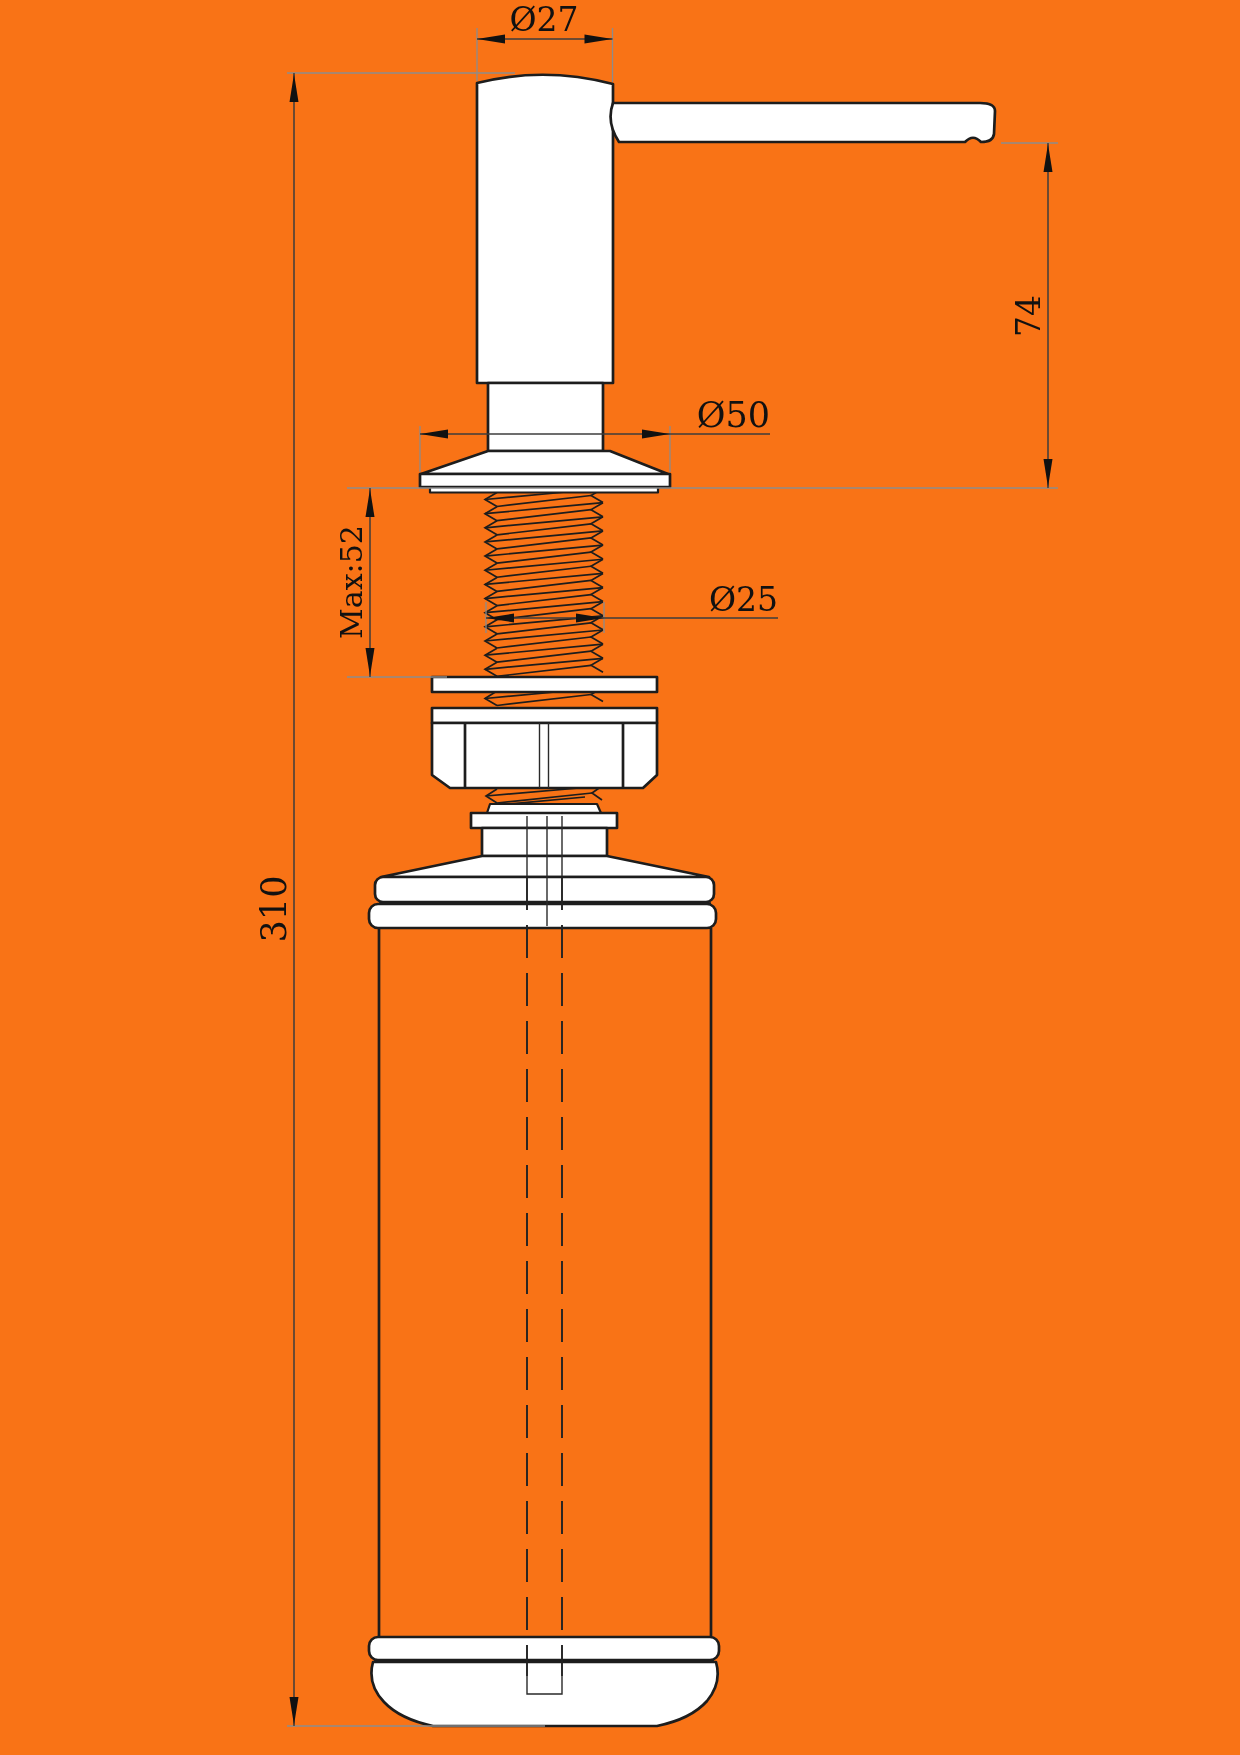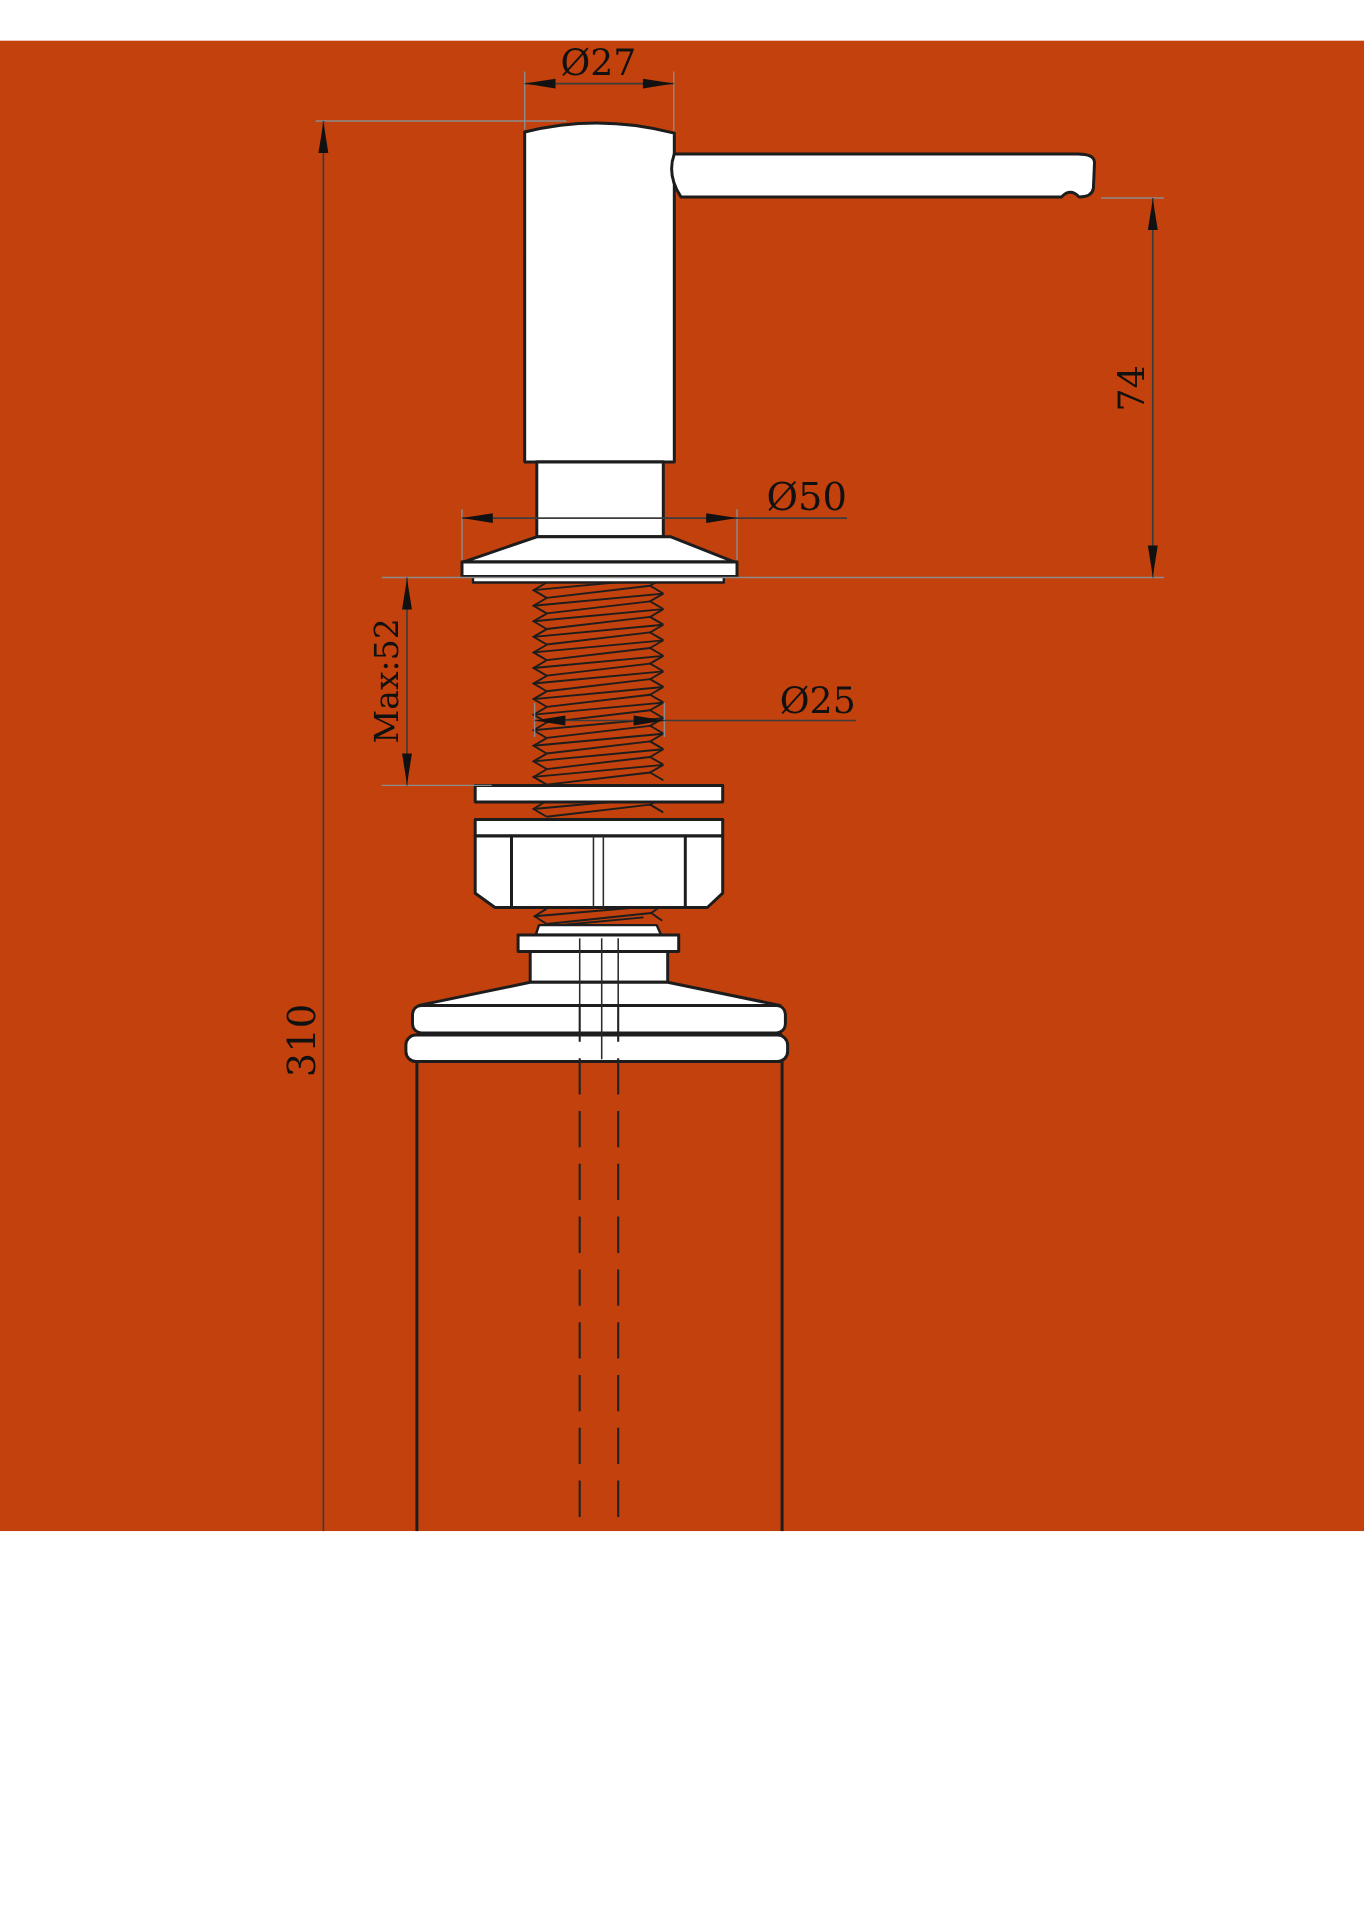--- a/index.html
+++ b/index.html
@@ -1,16 +1,16 @@
 <!DOCTYPE html>
 <html><head>
 <meta charset="utf-8">
 <style>
   html,body{margin:0;padding:0;background:#ffffff;}
-  .stage{position:relative;width:1240px;height:1355px;background:#c2410c;overflow:hidden;margin-top:37px;}
+  .stage{position:relative;width:1240px;height:1755px;background:#f97316;overflow:hidden;}
   svg{display:block;}
   .ol{stroke:#1d1d1d;stroke-width:2.7;fill:#ffffff;stroke-linejoin:round;}
   .oln{stroke:#1d1d1d;stroke-width:2.7;fill:none;stroke-linejoin:round;}
   .ol2{stroke:#1d1d1d;stroke-width:2.2;fill:#ffffff;stroke-linejoin:round;}
   .thr{stroke:#1d1d1d;stroke-width:1.7;fill:none;}
   .cl{stroke:#2a2a2a;stroke-width:1.4;fill:none;}
   .dash{stroke:#222222;stroke-width:1.9;fill:none;stroke-dasharray:33 15;}
   .dim{stroke:#3c3c3c;stroke-width:1.5;fill:none;}
   .ext{stroke:#8c8c8c;stroke-width:1.3;fill:none;}
   .arr{fill:#111111;stroke:none;}

